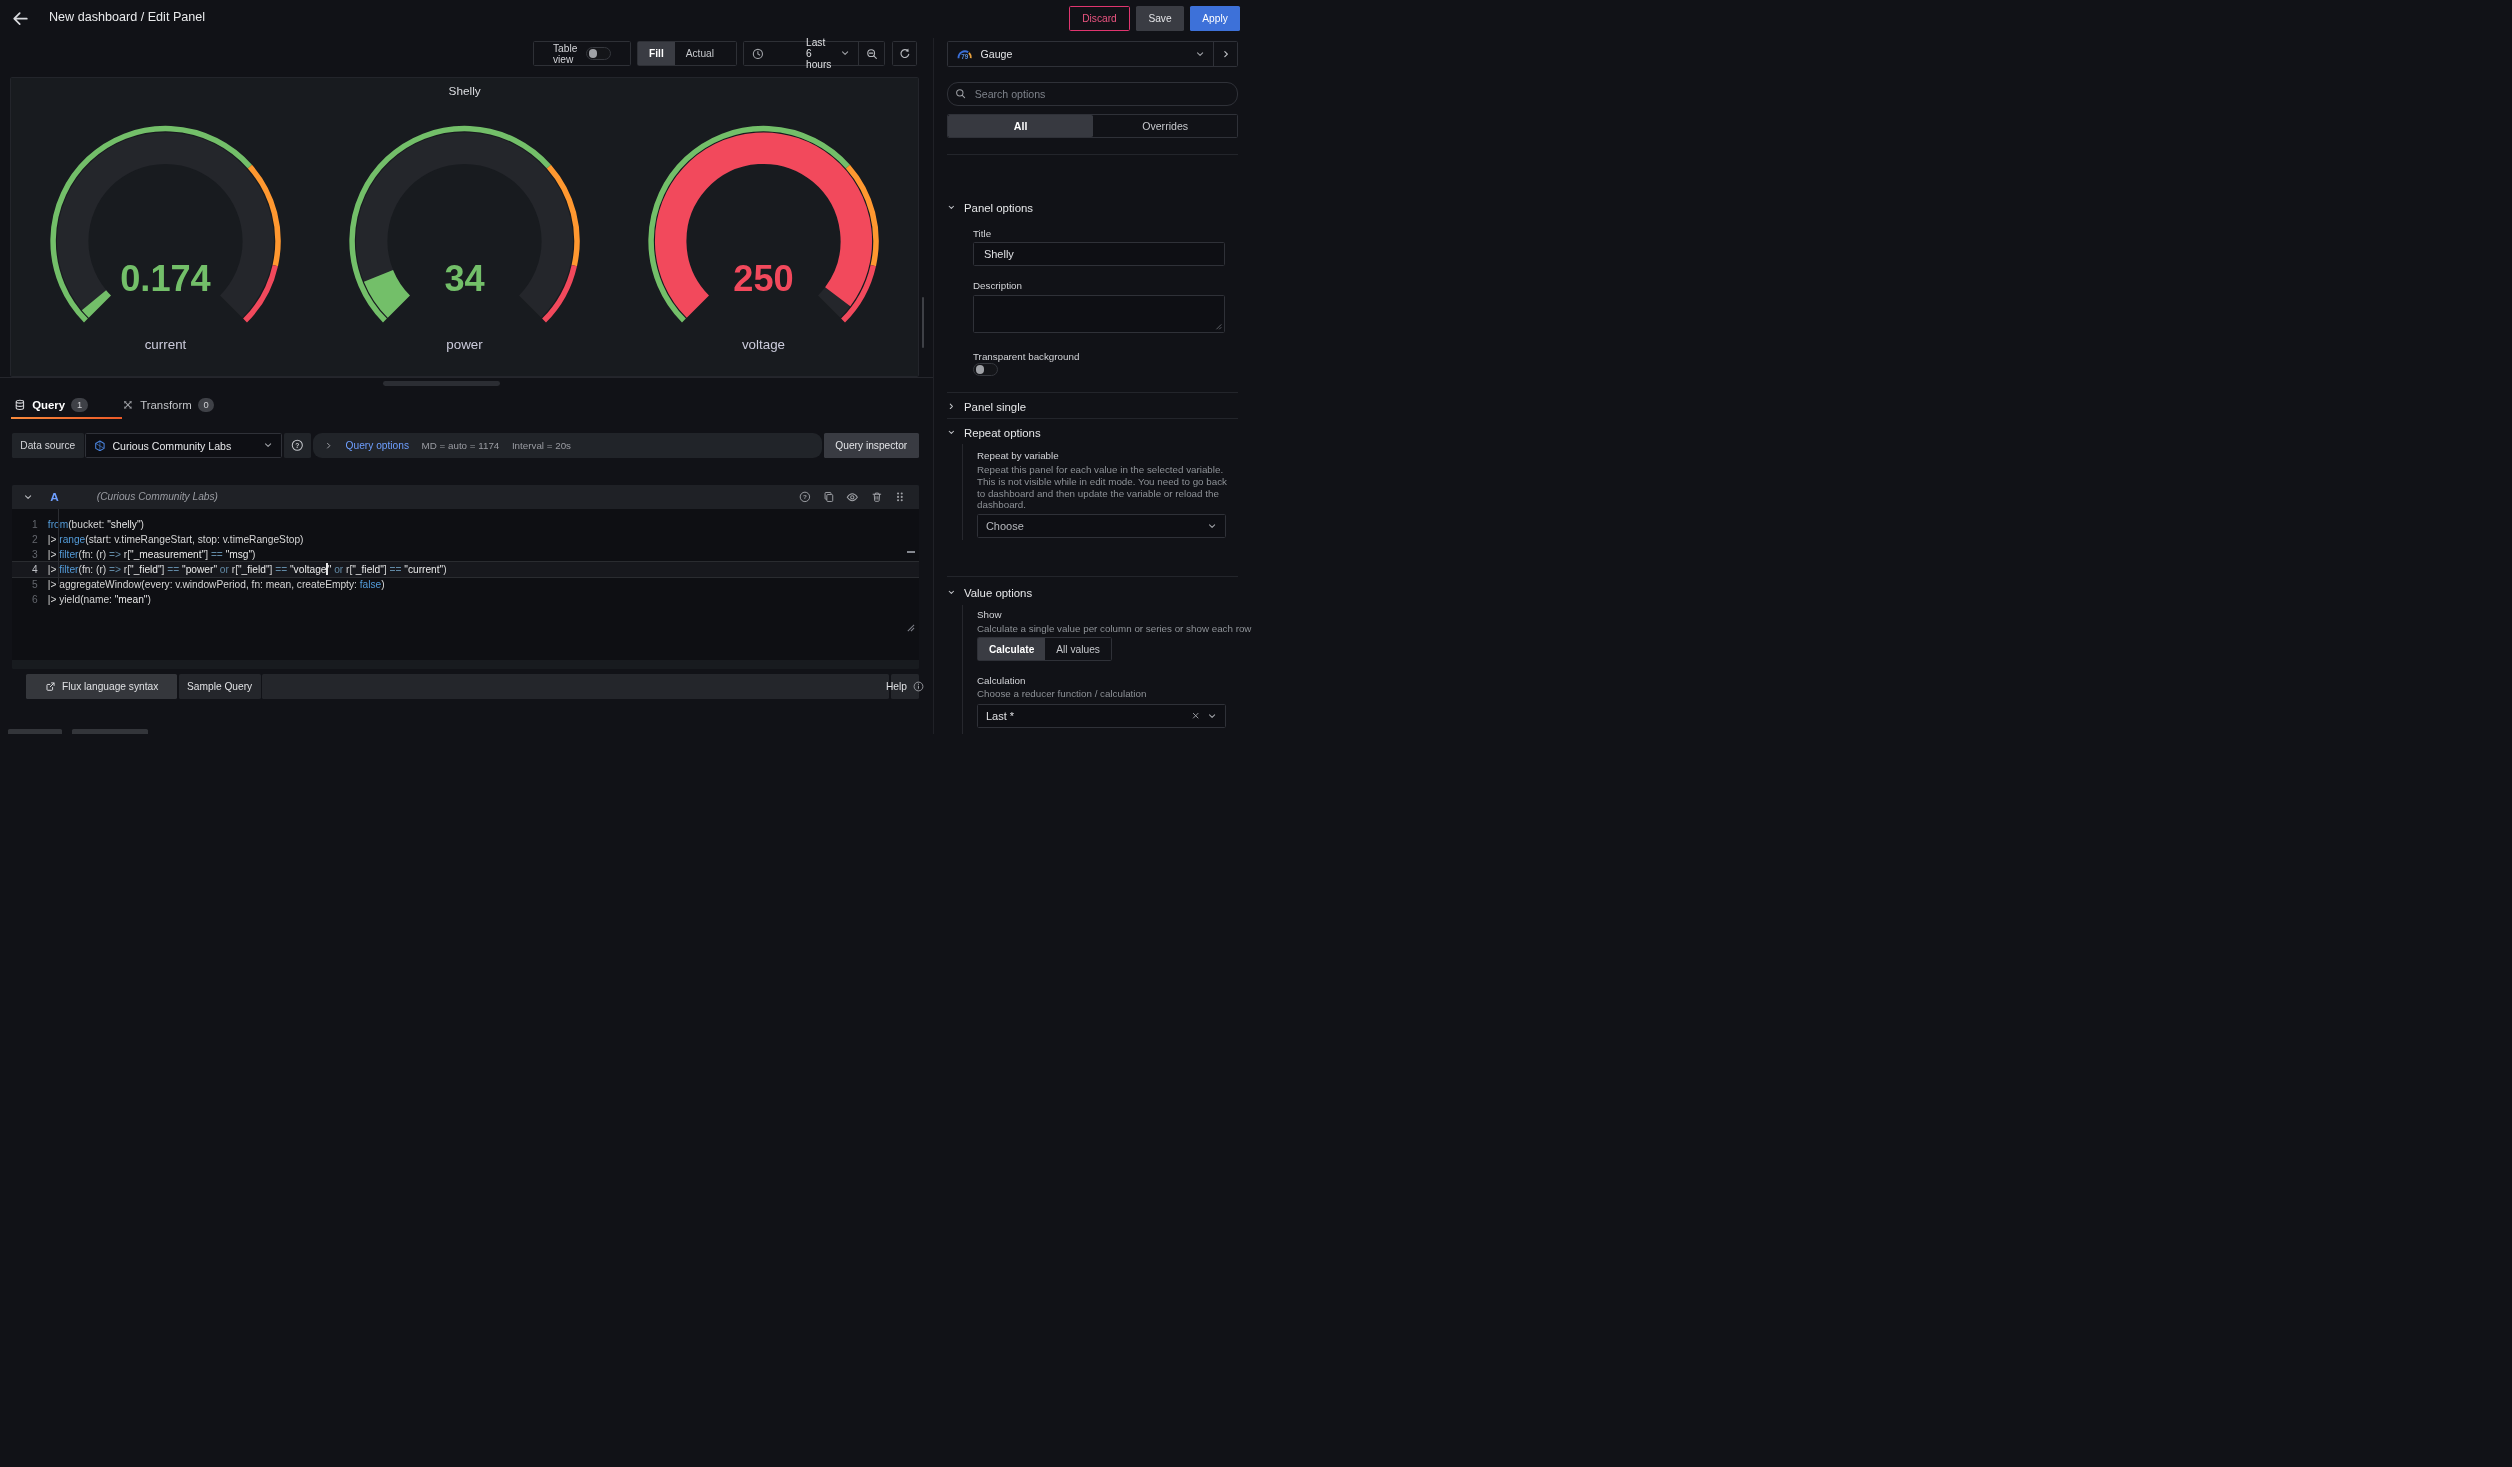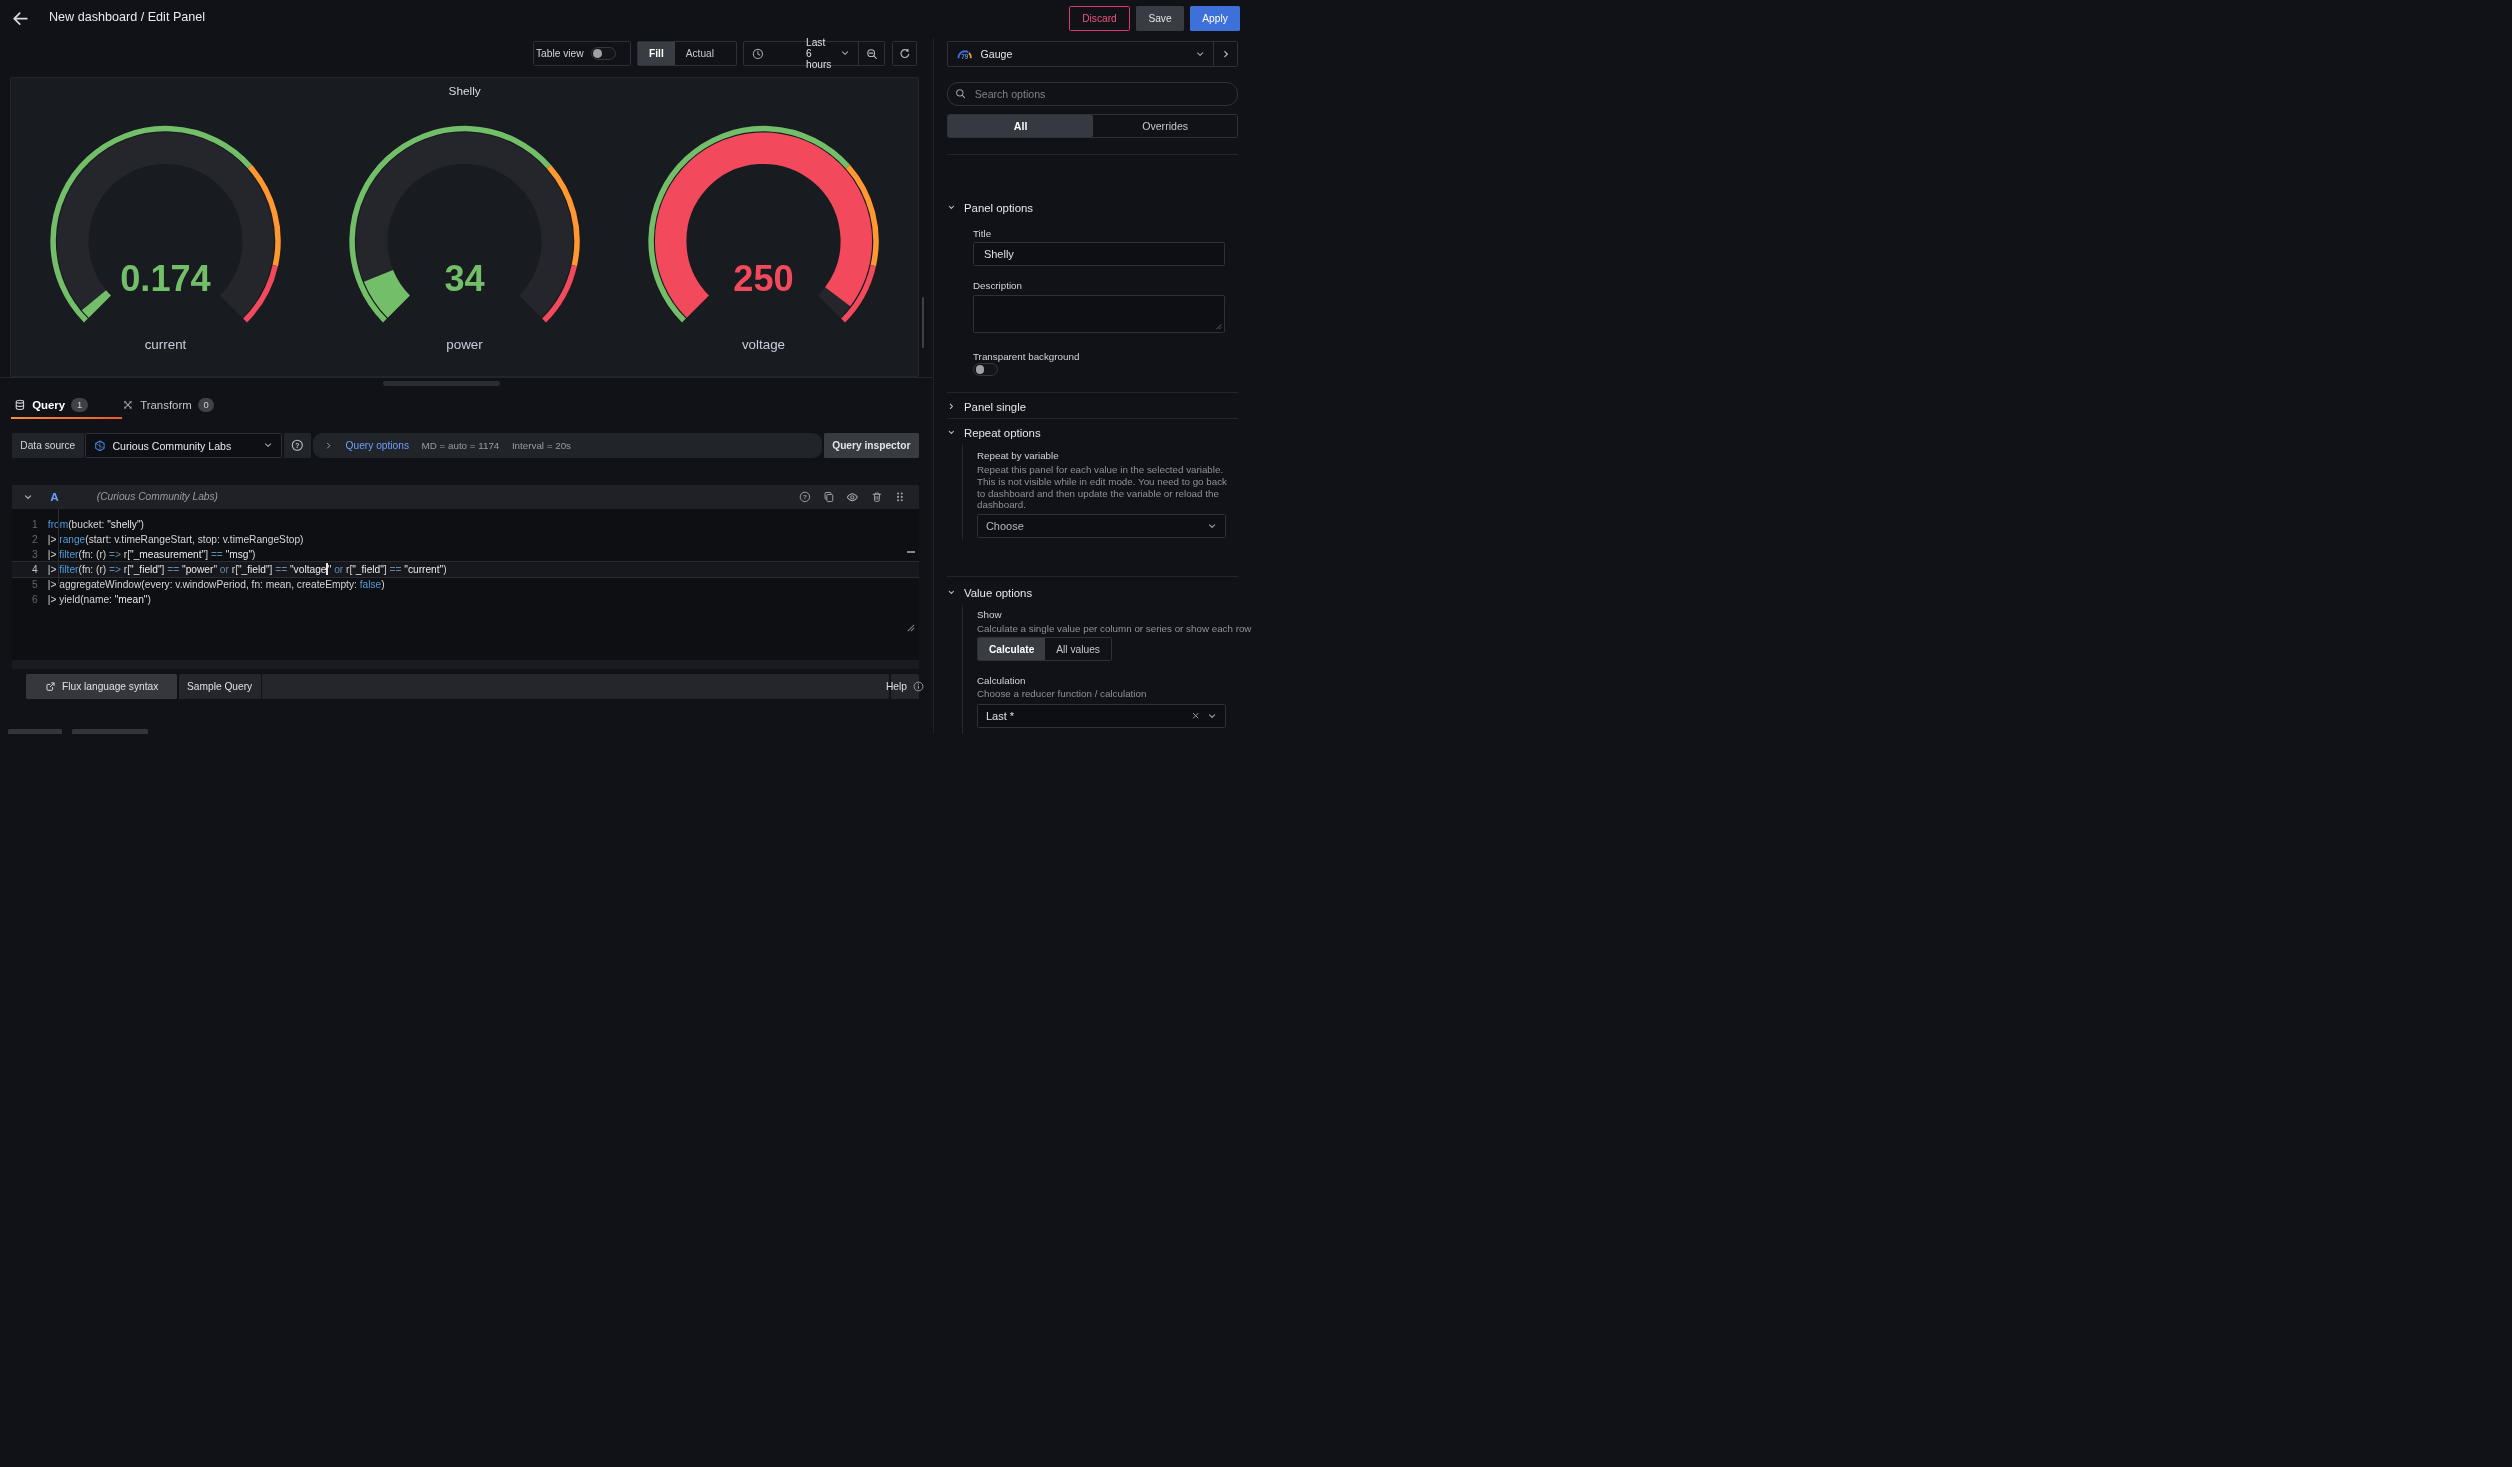--- a/index.html
+++ b/index.html
@@ -12,21 +12,21 @@
   .header{left:0;top:0;width:1256px;height:38px;background:#111217;}
   .back-btn{left:11px;top:10.2px;width:25px;height:17.3px;color:#d8d9dd;cursor:pointer;}
   .crumb{left:49px;top:10.2px;font-size:12.6px;font-weight:500;color:#e9eaec;}
   .btn{display:flex;align-items:center;justify-content:center;height:25px;border-radius:1.6px;font-size:10.2px;font-weight:500;cursor:pointer;}
   .btn-discard{left:1069px;top:6.3px;width:61px;border:0.8px solid #e0356f;color:#ea5480;background:transparent;}
   .btn-save{left:1136px;top:6.3px;width:48px;background:#3a3c43;color:#e3e4e7;}
   .btn-apply{left:1190px;top:6.3px;width:50px;background:#3d71d9;color:#ffffff;}
 
   
   .tool-box{top:41px;height:25px;border:0.8px solid #2e3036;border-radius:1.6px;display:flex;align-items:center;background:#111217;}
-  .tbl-view{left:533px;width:98px;padding:0 2px;gap:7px;}
+  .tbl-view{left:533px;width:98px;padding:0 19px;gap:7px;}
   .tbl-view-label{font-size:10.2px;color:#d3d4d8;}
   .switch{width:25px;height:12.6px;border-radius:7px;background:#141519;border:0.8px solid #35373d;position:relative;cursor:pointer;flex:0 0 auto;}
   .switch::after{content:"";position:absolute;left:1.6px;top:1.2px;width:8.7px;height:8.7px;border-radius:50%;background:#9fa1a6;}
   .seg-group{left:637px;width:100px;padding:0;}
   .seg{height:23.6px;display:flex;align-items:center;justify-content:center;font-size:10.2px;color:#c6c8cc;padding:0 11px;cursor:pointer;}
   .seg.sel{background:#3a3c43;color:#ffffff;font-weight:700;}
   .time-box{left:743px;width:142px;}
   .time-main{display:flex;align-items:center;gap:6.3px;padding:0 7.9px;height:23.6px;flex:1;cursor:pointer;}
   .time-label{font-size:10.2px;font-weight:500;color:#dfe0e3;padding-left:36px;}
   .time-zoom{width:26px;height:23.6px;border-left:0.8px solid #2e3036;display:flex;align-items:center;justify-content:center;color:#b6b8bd;cursor:pointer;}
@@ -51,21 +51,21 @@
 
   
   .ds-row{left:11.8px;top:433px;width:907px;height:25px;display:flex;gap:1.6px;}
   .ds-label{width:72px;background:#212429;border-radius:1.6px;display:flex;align-items:center;justify-content:center;font-size:10.2px;color:#d3d4d8;}
   .ds-picker{width:197px;background:#0e0f14;border:0.8px solid #2f3138;border-radius:1.6px;display:flex;align-items:center;gap:6.3px;padding:0 7.9px;cursor:pointer;}
   .ds-name{font-size:10.6px;color:#e6e7e9;flex:1;}
   .ds-help{width:27px;background:#212429;border-radius:1.6px;display:flex;align-items:center;justify-content:center;cursor:pointer;color:#c3c5c9;}
   .ds-options{flex:1;background:#212429;border-radius:9px;display:flex;align-items:center;gap:12.6px;padding:0 11px;}
   .qo-link{font-size:10.2px;font-weight:500;color:#6e9fff;cursor:pointer;}
   .qo-meta{font-size:9.8px;color:#9a9ca2;}
-  .btn-inspector{width:95px;background:#393b42;border-radius:1.6px;display:flex;align-items:center;justify-content:center;font-size:10.2px;font-weight:700;color:#e3e4e7;cursor:pointer;}
+  .btn-inspector{width:95px;background:#393b42;border-radius:1.6px;display:flex;align-items:center;justify-content:center;font-size:10.2px;font-weight:400;color:#e3e4e7;cursor:pointer;}
 
   
   .qcard{left:11.8px;top:485px;width:907px;height:184px;background:#181b1f;border-radius:1.6px;}
   .qcard-head{left:0;top:0;width:100%;height:23.6px;background:#1f2126;border-radius:1.6px 1.6px 0 0;display:flex;align-items:center;}
   .qhead-chev{margin-left:11px;color:#b8babe;cursor:pointer;}
   .qref{margin-left:17.3px;font-size:11.8px;font-weight:700;color:#6e9fff;cursor:pointer;}
   .qsub{margin-left:38px;font-size:10.2px;font-style:italic;color:#9a9ca2;}
   .qhead-icons{margin-left:auto;margin-right:12.6px;display:flex;align-items:center;gap:11.8px;}
   .qhead-icons .icon{cursor:pointer;}
   .code-area{left:0;top:23.6px;width:907px;height:151px;background:#0e0f13;font-family:"Liberation Mono",monospace;cursor:text;}

